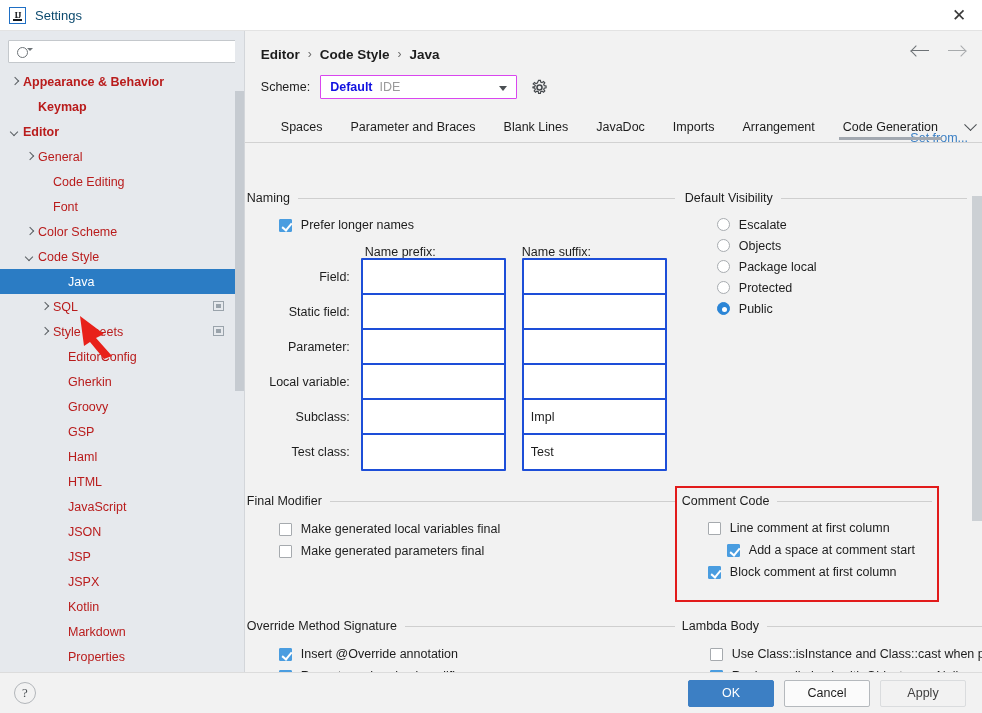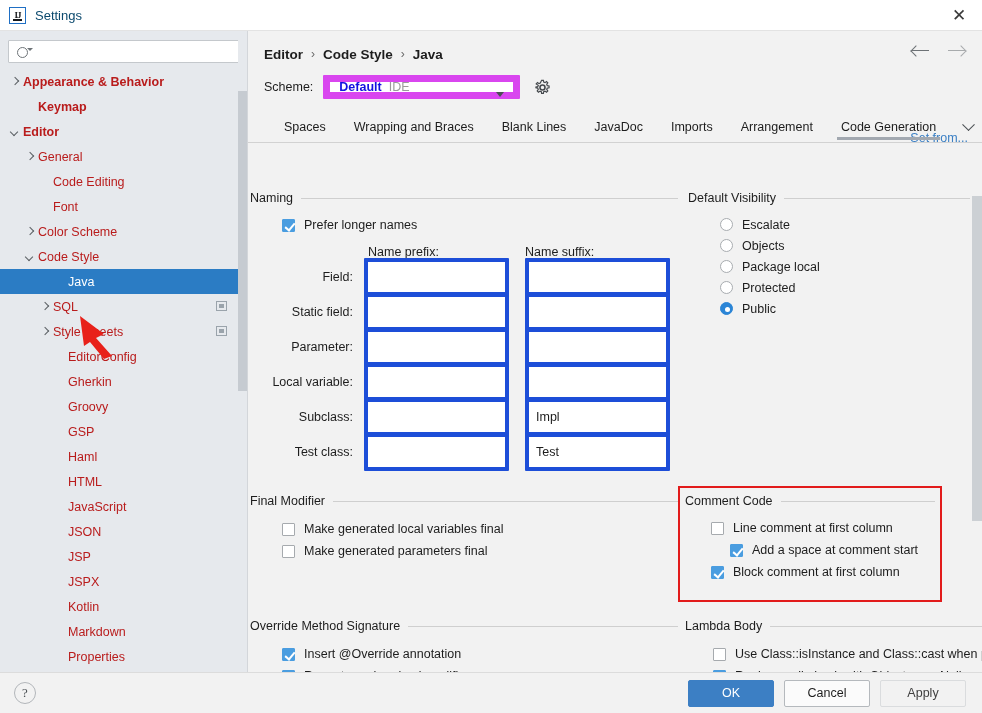--- a/index.html
+++ b/index.html
@@ -139,21 +139,21 @@
     content:""; position:absolute; right:1px; top:3.5px; width:7px; height:7px;
     border-right:1.4px solid #6d7276; border-top:1.4px solid #6d7276;
     transform:rotate(45deg);
   }
 
   .scheme-row {
     display:flex; align-items:center; padding-left:16px; margin-top:7px;
   }
   .scheme-label { font-size:12.5px; margin-right:10px; }
   .scheme-combo {
-    width:197px; height:24px; background:#fff; border:7px solid #d946ef;
+    width:197px; height:24px; background:#fff; border:1px solid #d946ef;
     display:flex; align-items:center; padding-left:9px; position:relative;
     border-radius:1px;
   }
   .scheme-name { color:#1212e0; font-weight:bold; font-size:12.5px; }
   .scheme-kind { color:#9a9a9a; margin-left:7px; font-size:12.5px; }
   .combo-caret {
     position:absolute; right:9px; top:10px;
     border-left:4.5px solid transparent; border-right:4.5px solid transparent;
     border-top:5px solid #4a4f53;
   }
@@ -235,21 +235,21 @@
     content:""; position:absolute; left:4px; top:4px; width:5px; height:5px;
     background:#fff; border-radius:50%;
   }
   .radio-label { margin-left:9px; font-size:12.5px; }
 
   .field-row { display:flex; align-items:center; height:35px; }
   .field-label {
     width:114px; text-align:right; padding-right:11px; font-size:12.5px;
   }
   .txt {
-    width:145px; height:38px; border:4px solid #1d4ed8; background:#fff;
+    width:145px; height:38px; border:2px solid #1d4ed8; background:#fff;
     font-size:12.5px; font-family:"Liberation Sans", sans-serif;
     padding-left:7px; outline:none; border-radius:1px; color:#1d1d1d;
   }
   .txt.suffix { margin-left:16px; }
   .col-head {
     font-size:12.5px; color:#1d1d1d;
   }
 
   .content-scroll {
     position:absolute; right:0; top:165px; width:10px; bottom:0;
@@ -444,21 +444,21 @@
           <path d="M7.6 1.3h1.8l.3 1.8 1.3.55 1.5-1.05 1.27 1.27-1.05 1.5.55 1.3 1.8.3v1.8l-1.8.3-.55 1.3 1.05 1.5-1.27 1.27-1.5-1.05-1.3.55-.3 1.8H7.6l-.3-1.8-1.3-.55-1.5 1.05-1.27-1.27 1.05-1.5-.55-1.3-1.8-.3V7.97l1.8-.3.55-1.3L2.23 4.87 3.5 3.6l1.5 1.05 1.3-.55z" fill="none" stroke="#45494d" stroke-width="1.2"></path>
         </svg>
       </span>
     </div>
 
     <div class="setfrom">Set from...</div>
 
     <div class="tabs-row" id="tabbar">
         <div class="tab clipped">ts</div>
         <div class="tab">Spaces</div>
-        <div class="tab">Wrapping and Braces</div>
+        <div class="tab">Parameter and Braces</div>
         <div class="tab">Blank Lines</div>
         <div class="tab">JavaDoc</div>
         <div class="tab">Imports</div>
         <div class="tab">Arrangement</div>
         <div class="tab active">Code Generation</div>
         <div class="tab-more"></div>
       </div>
 
     <div class="settings-area">
 

